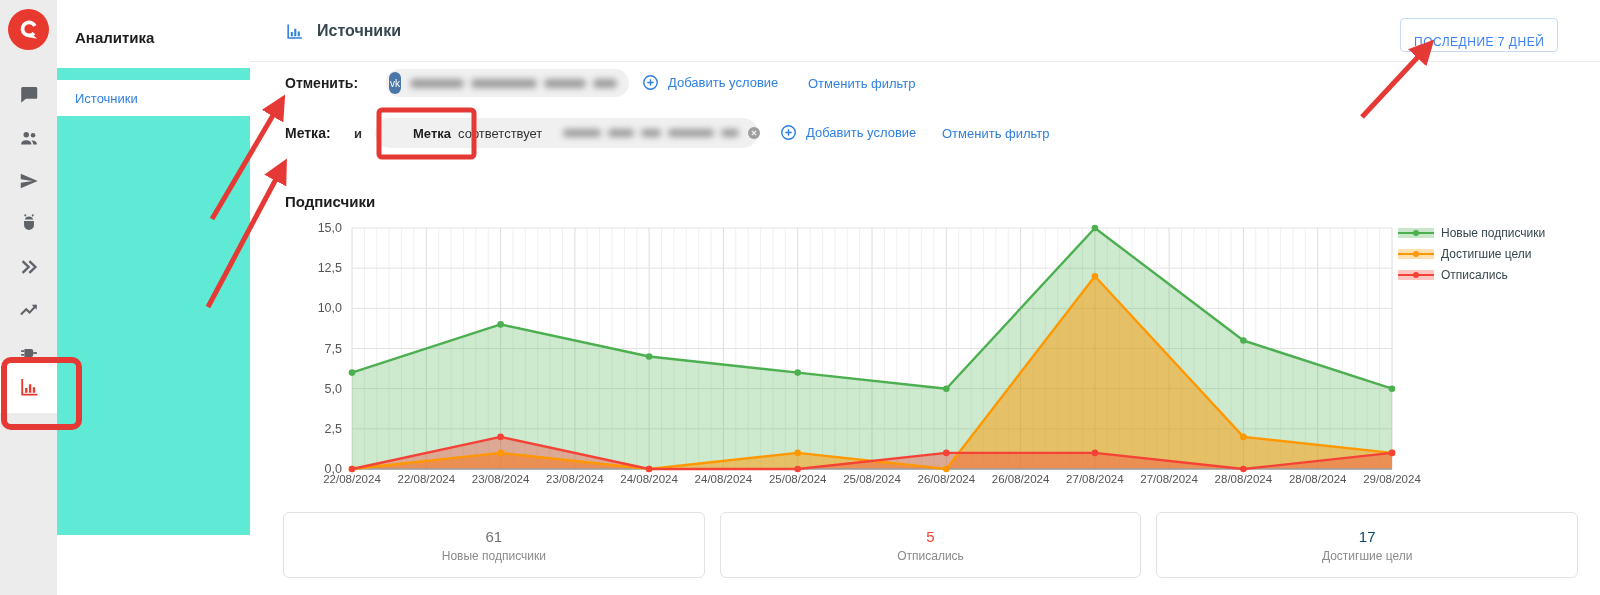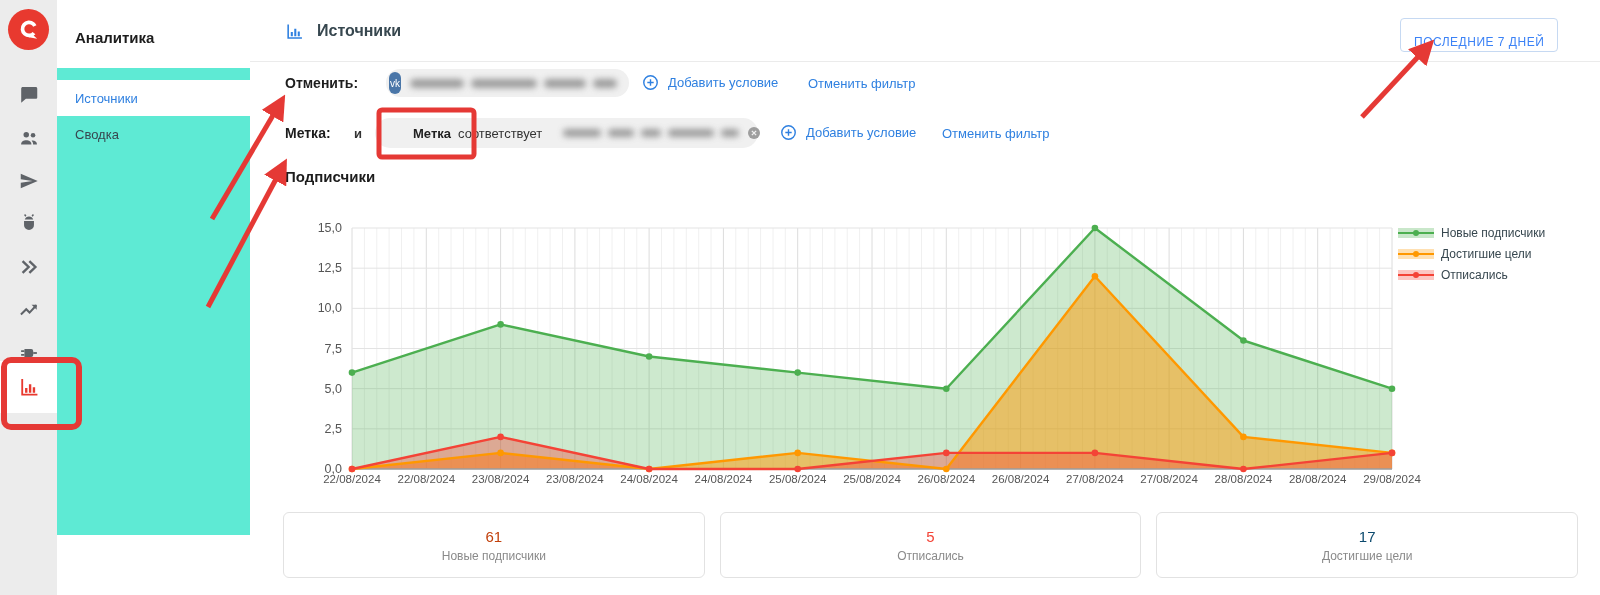--- a/index.html
+++ b/index.html
@@ -48,21 +48,21 @@
   .blobs{display:flex;align-items:center;gap:7px;}
   .blob{height:9px;border-radius:5px;background:#808080;filter:blur(3px);opacity:.75;}
   .chip-close{margin-left:auto;width:16px;height:16px;border:none;background:transparent;padding:0;
               cursor:pointer;display:flex;align-items:center;justify-content:center;}
   .link-add{position:absolute;display:flex;align-items:center;gap:9px;color:#2f80e0;font-size:13px;
             cursor:pointer;background:none;border:none;font-family:inherit;padding:0;}
   .link-cancel{position:absolute;color:#2f80e0;font-size:13px;cursor:pointer;background:none;
                border:none;font-family:inherit;padding:0;}
 
   
-  .chart-title{position:absolute;left:285px;top:168px;font-size:15px;font-weight:700;color:#1d1d1d;}
+  .chart-title{position:absolute;left:285px;top:193px;font-size:15px;font-weight:700;color:#1d1d1d;}
   .chart-svg{position:absolute;left:280px;top:210px;}
   .legend{position:absolute;left:1398px;top:222px;}
   .legend-item{display:flex;align-items:center;gap:7px;height:21px;font-size:12px;color:#37474f;cursor:pointer;}
   .legend-marker{position:relative;width:36px;height:12px;flex:0 0 auto;}
   .legend-band{position:absolute;left:0;top:1px;width:36px;height:10px;opacity:.3;}
   .legend-line{position:absolute;left:0;top:5px;width:36px;height:2px;}
   .legend-dot{position:absolute;left:15px;top:3px;width:6px;height:6px;border-radius:50%;}
 
   
   .stats{position:absolute;left:283px;top:512px;width:1295px;display:flex;gap:15px;}
@@ -136,21 +136,20 @@
             <path d="M9 13v5.2M13.2 9v9.2M17.4 12.4v5.8" fill="none" stroke="currentColor" stroke-width="2.6"></path>
           </svg>
         </div>
       </div>
   </nav>
 
   <aside class="panel">
     <div class="panel-head">Аналитика</div>
     <div class="panel-items">
         <div class="panel-item active">Источники</div>
-        <div class="panel-item">Сводка</div>
       </div>
   </aside>
 
   <header class="main-header"></header>
   <div class="page-title">
     <svg viewBox="0 0 24 24">
       <path d="M4 3v17.2h17.4" fill="none" stroke="currentColor" stroke-width="2"></path>
       <path d="M8.6 12.5v5.5M13 8.5v9.5M17.4 12v6" fill="none" stroke="currentColor" stroke-width="2.6"></path>
     </svg>
     <span>Источники</span>
@@ -377,21 +376,21 @@
        <span class="legend-band" style="background:#f44336"></span>
        <span class="legend-line" style="background:#f44336"></span>
        <span class="legend-dot" style="background:#f44336"></span>
      </span>
      <span>Отписались</span>
       </div>
     </div>
 
   <div class="stats">
       <div class="stat-card">
-        <div class="stat-value" style="color:#c2410c">61</div>
+        <div class="stat-value" style="color:#737373">61</div>
      <div class="stat-label">Новые подписчики</div>
       </div>
       <div class="stat-card">
         <div class="stat-value" style="color:#f44336">5</div>
      <div class="stat-label">Отписались</div>
       </div>
       <div class="stat-card">
         <div class="stat-value" style="color:#0c4a6e">17</div>
      <div class="stat-label">Достигшие цели</div>
       </div>

